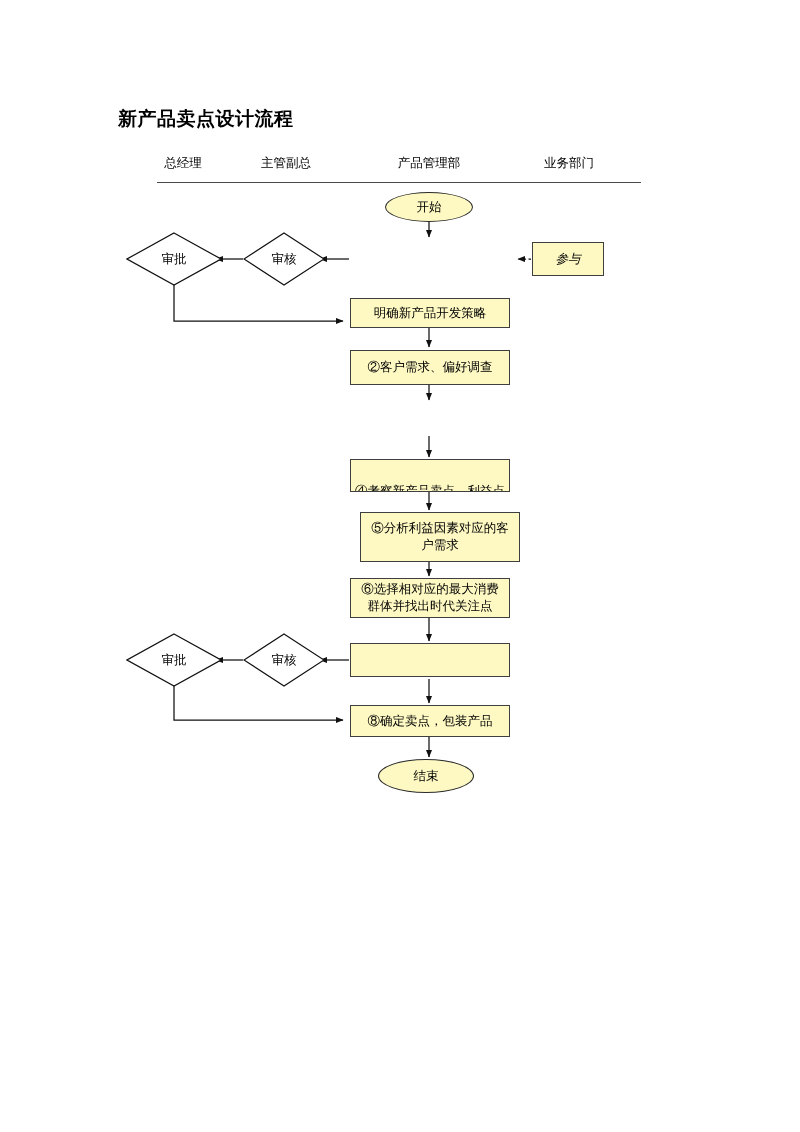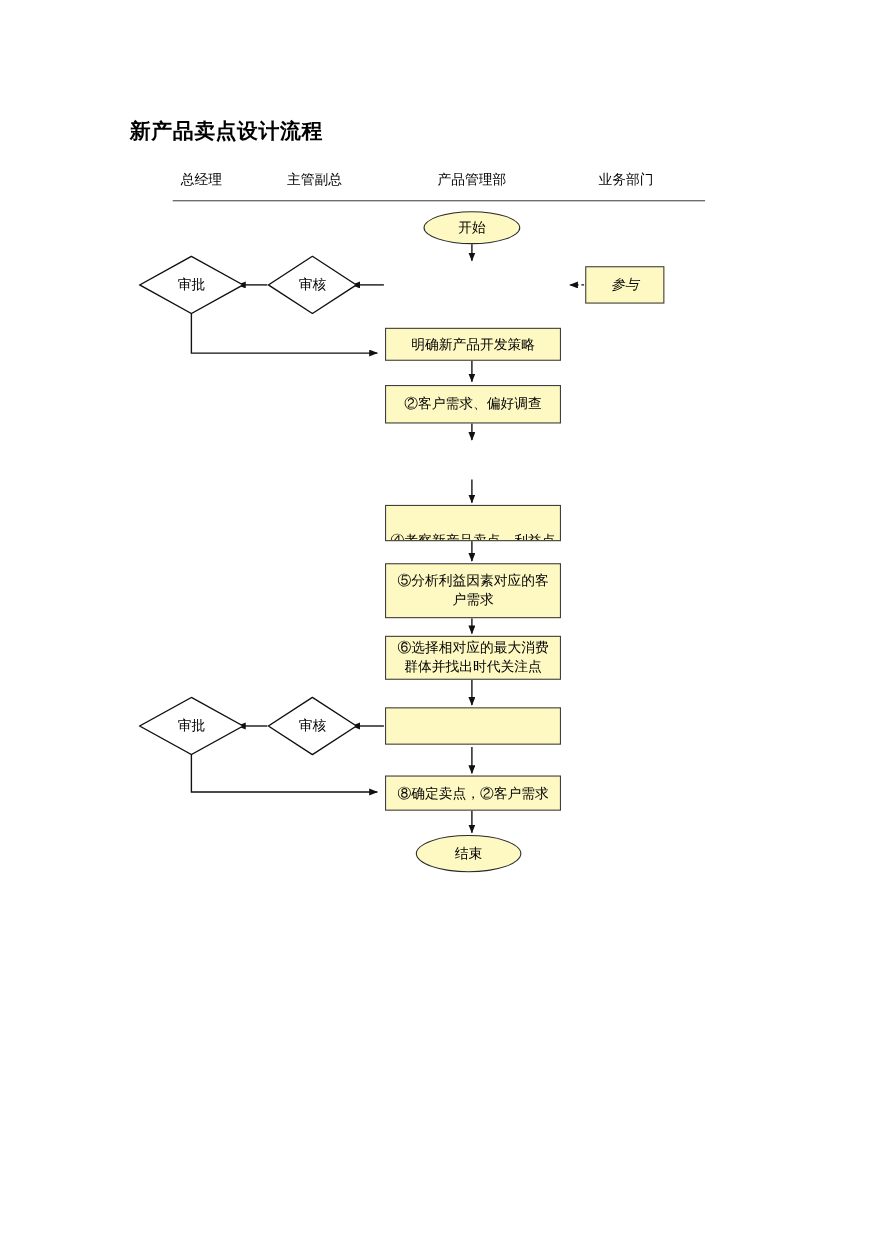--- a/index.html
+++ b/index.html
@@ -190,21 +190,21 @@
 
   <div class="node box" style="left:350px; top:350px; width:160px; height:35px;">
     <span>②客户需求、偏好调查</span>
   </div>
 
 
   <div class="node box node-clipped" style="left:350px; top:459px; width:160px; height:33px;">
     <span class="clip-text">④考察新产品卖点、利益点</span>
   </div>
 
-  <div class="node box" style="left:350px; top:512px; width:160px; height:50px;">
+  <div class="node box" style="left:360px; top:512px; width:160px; height:50px;">
     <span style="padding:0 8px;">⑤分析利益因素对应的客户需求</span>
   </div>
 
   <div class="node box" style="left:350px; top:578px; width:160px; height:40px;">
     <span style="padding:0 6px;">⑥选择相对应的最大消费群体并找出时代关注点</span>
   </div>
 
   <div class="node box node-empty" style="left:350px; top:643px; width:160px; height:34px;">
     <span></span>
   </div>
@@ -217,20 +217,20 @@
   </div>
 
   <div class="diamond-wrap" style="left:126px; top:633px; width:96px; height:54px;">
     <svg width="96" height="54" viewBox="0 0 96 54">
       <polygon points="48,1 95,27 48,53 1,27" fill="#ffffff" stroke="#111111" stroke-width="1.2"></polygon>
     </svg>
     <div class="diamond-label">审批</div>
   </div>
 
   <div class="node box" style="left:350px; top:705px; width:160px; height:32px;">
-    <span>⑧确定卖点，②客户需求</span>
+    <span>⑧确定卖点，包装产品</span>
   </div>
 
   <div class="node ellipse" style="left:378px; top:759px; width:96px; height:34px;">
     <span>结束</span>
   </div>
 
 </div>
 
 </body></html>

